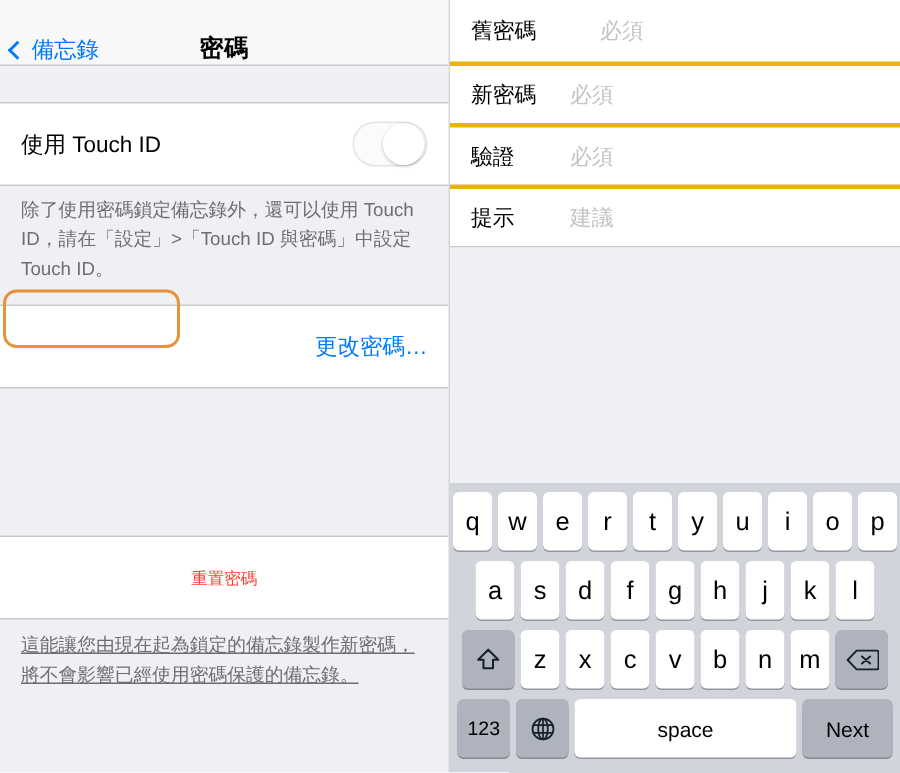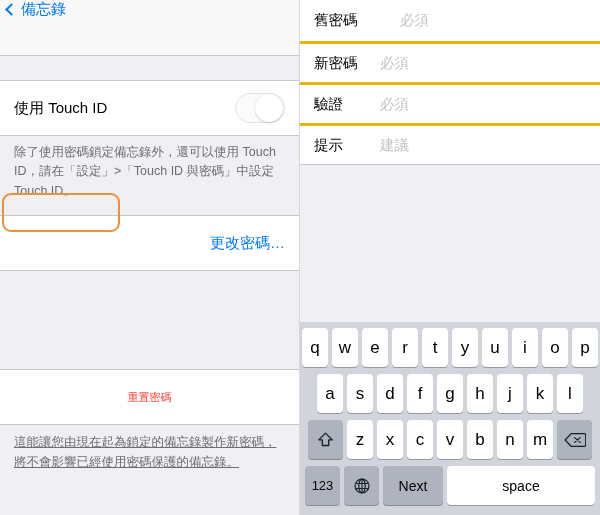--- a/index.html
+++ b/index.html
@@ -10,25 +10,25 @@
     overflow: hidden;
   }
   .screens { display: flex; width: 600px; height: 515px; }
 
   
   .panel { position: relative; width: 300px; height: 515px; background: #efeff4; overflow: hidden; }
   .panel.left { border-right: 1px solid #d6d6da; }
 
   .navbar {
     position: relative;
-    height: 56px;
+    height: 44px;
     background: #f8f8f8;
     border-bottom: 1px solid #c8c7cc;
     display: flex;
-    align-items: flex-start;
+    align-items: flex-end;
   }
   .nav-title {
     position: absolute; left: 0; right: 0; text-align: center;
     font-size: 16px; font-weight: bold; color: #000; letter-spacing: .5px;
   }
   .nav-left, .nav-right {
     position: relative; z-index: 2;
     font-size: 15px; color: #007aff; white-space: nowrap;
   }
   .nav-left { margin-left: 7px; display: flex; align-items: center; gap: 2px; }
@@ -123,20 +123,21 @@
 
 <div class="screens">
 
   <div class="panel left">
 
     <div class="navbar">
       <div class="nav-left">
         <span class="chev"></span>
         <span>備忘錄</span>
       </div>
+      <div class="nav-title">密碼</div>
     </div>
 
     <div class="gap-24"></div>
 
     <div class="cell">
       <span>使用 Touch ID</span>
       <span class="spacer"></span>
       <span class="switch">
         <span class="knob"></span>
       </span>
@@ -235,19 +236,19 @@
 
       <div class="krow">
         <div class="key dark num">123</div>
         <div class="key dark num">
           <svg class="globe-ico" width="18" height="18" viewBox="0 0 24 24">
             <circle cx="12" cy="12" r="9.3" fill="none" stroke="#18202c" stroke-width="1.6"></circle>
             <ellipse cx="12" cy="12" rx="4.3" ry="9.3" fill="none" stroke="#18202c" stroke-width="1.6"></ellipse>
             <path d="M2.9 8.6 H21.1 M2.9 15.4 H21.1 M12 2.7 V21.3" stroke="#18202c" stroke-width="1.5"></path>
           </svg>
         </div>
+        <div class="key space">space</div>
         <div class="key dark next">Next</div>
-        <div class="key space">space</div>
       </div>
 
     </div>
   </div>
 </div>
 
 </body></html>

